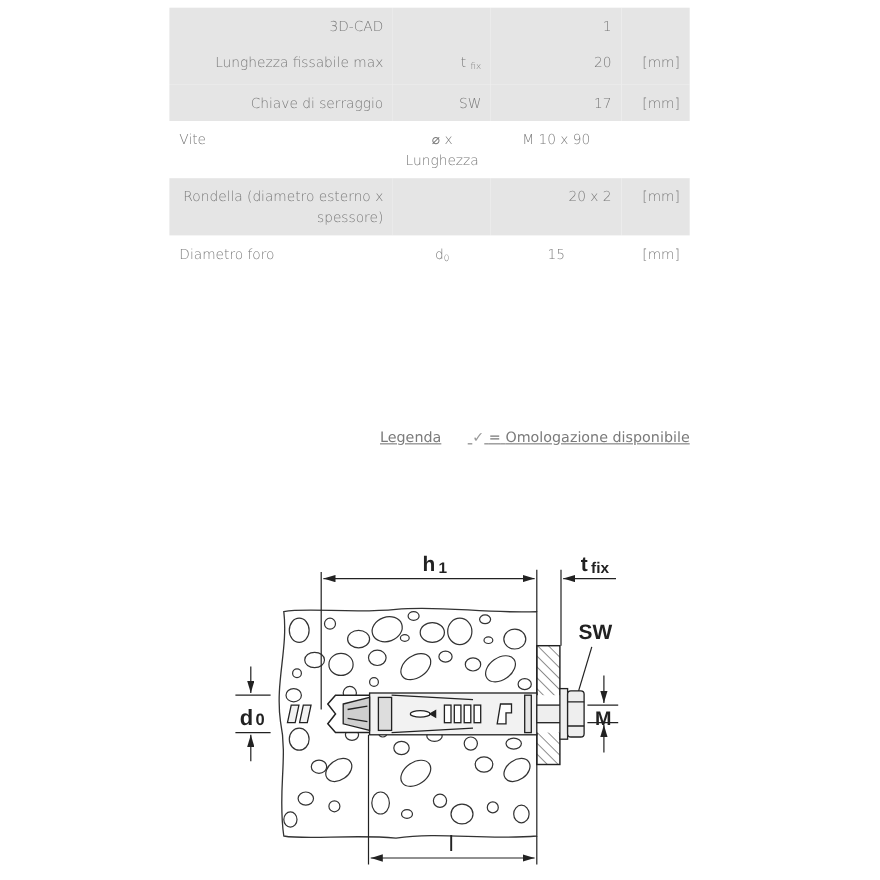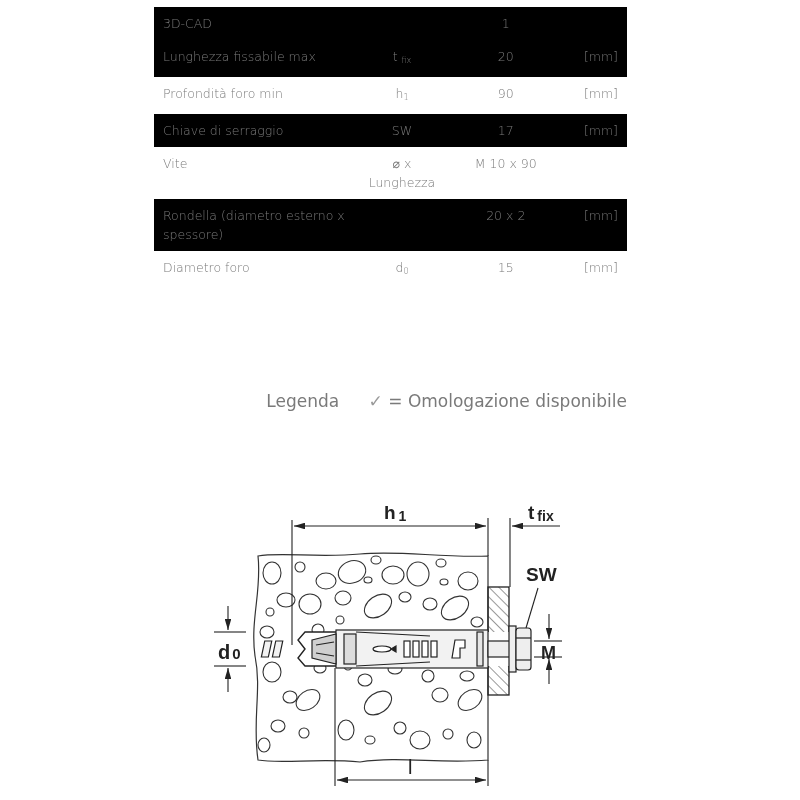--- a/index.html
+++ b/index.html
@@ -1,51 +1,45 @@
 <!DOCTYPE html>
 <html><head>
 <meta charset="utf-8">
 <style>
   html, body { margin: 0; padding: 0; background: #ffffff; }
   body { width: 800px; height: 800px; position: relative; overflow: hidden;
          font-family: "DejaVu Sans", sans-serif; color: #7a7a7a; font-size: 12.5px; }
   .spec-table { position: absolute; left: 154px; top: 7px; width: 473px; border-collapse: collapse; }
   .spec-table td { padding: 7px 9px 7px 9px; vertical-align: top; line-height: 19px; font-weight: 300; }
-  .spec-table tr.shade td { background: #000000; }
+  .spec-table tr.shade td { background: #e5e5e5; text-align: right; }
   .c-label { width: 210px; text-align: left; }
   .c-sym { width: 72px; text-align: center; }
   .c-val { width: 118px; text-align: center; }
   .c-unit { width: 46px; text-align: right; }
   .sub { font-size: 8px; vertical-align: -2px; }
-  .legend { position: absolute; top: 391px; right: 173px; font-size: 17px; white-space: nowrap; }
+  .legend { position: absolute; top: 391px; right: 173px; font-size: 13px; white-space: nowrap; text-decoration: underline; }
   .legend .lg-label { margin-right: 24px; }
   .check { display: inline-block; color: #9a9a9a; }
   .diagram { position: absolute; left: 200px; top: 495px; width: 380px; height: 300px; }
 </style>
 </head>
 <body>
 
 <table class="spec-table">
   <tbody id="spec-body">
       <tr class="shade">
         <td class="c-label">3D-CAD</td>
         <td class="c-sym"><span></span></td>
         <td class="c-val">1</td>
         <td class="c-unit"></td>
       </tr>
       <tr class="shade">
         <td class="c-label">Lunghezza fissabile max</td>
         <td class="c-sym"><span>t</span> <span class="sub">fix</span></td>
         <td class="c-val">20</td>
-        <td class="c-unit">[mm]</td>
-      </tr>
-      <tr>
-        <td class="c-label">Profondità foro min</td>
-        <td class="c-sym"><span>h</span><span class="sub">1</span></td>
-        <td class="c-val">90</td>
         <td class="c-unit">[mm]</td>
       </tr>
       <tr class="shade">
         <td class="c-label">Chiave di serraggio</td>
         <td class="c-sym"><span>SW</span></td>
         <td class="c-val">17</td>
         <td class="c-unit">[mm]</td>
       </tr>
       <tr>
         <td class="c-label">Vite</td>

